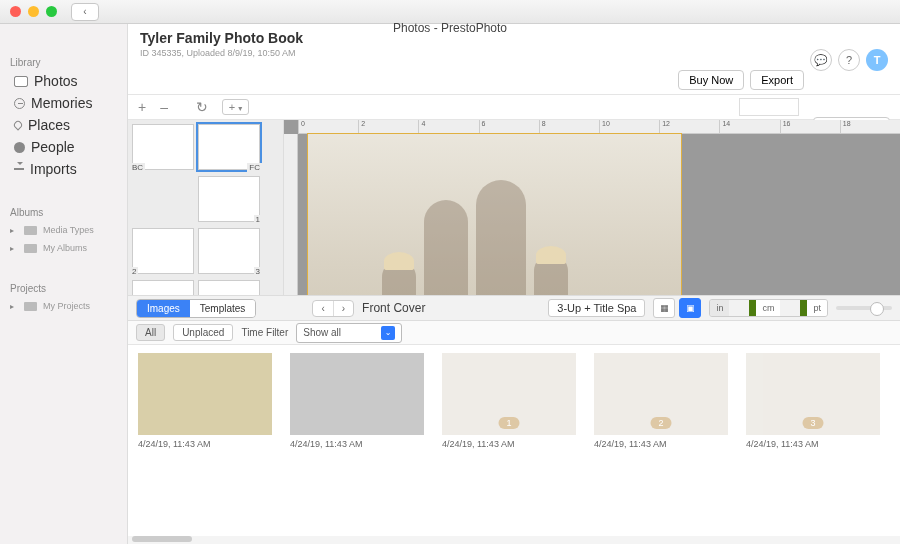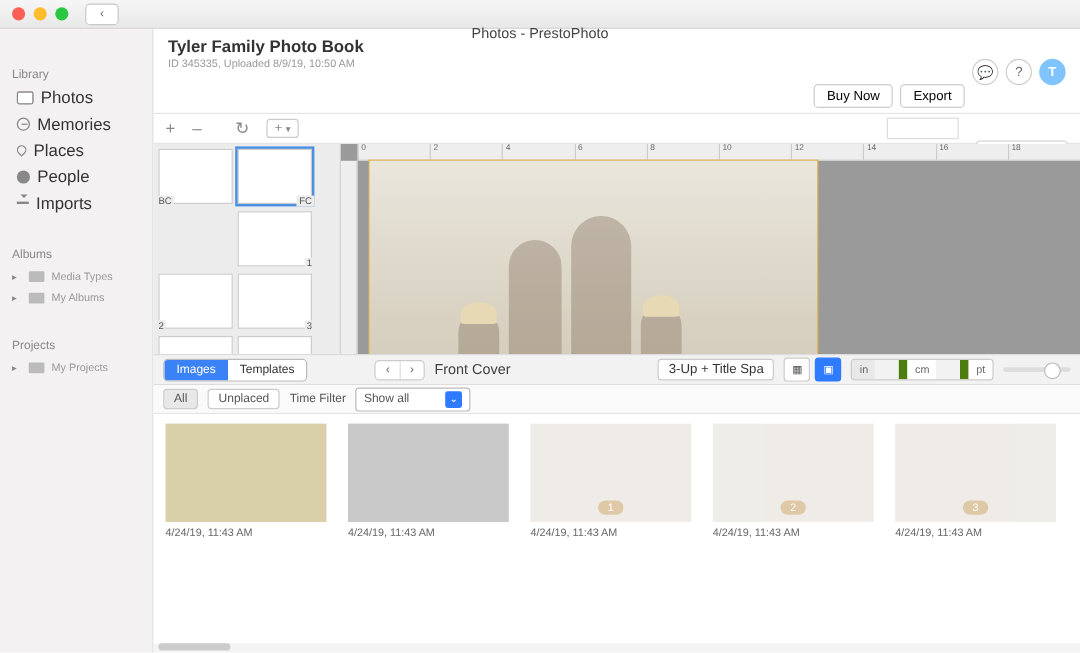--- a/index.html
+++ b/index.html
@@ -57,21 +57,21 @@
 .mini .b { width:22px; height:20px; border:1px solid #ccc; border-radius:3px; background:#fff; display:flex; align-items:center; justify-content:center; font-size:9px; color:#555; }
 .mini .b.on { background:#2f7bff; color:#fff; border-color:#2f7bff; }
 .unit { display:flex; border:1px solid #ccc; border-radius:3px; overflow:hidden;gap:20px; }
 .unit span { padding:3px 6px; font-size:9px; background:#fff; color:#666; }
 .unit span+span{border-left:7px solid #4d7c0f;}
 .unit span.on { background:#e8e8e8; }
 .slider { width:56px; height:4px; background:#ddd; border-radius:2px; position:relative; }
 .slider::after { content:""; position:absolute; right:8px; top:-4px; width:12px; height:12px; background:#fff; border:1px solid #bbb; border-radius:50%; }
 .filters { height:24px; background:#fafafa; border-bottom:1px solid #e5e5e5; display:flex; align-items:center; padding:0 8px; gap:8px; font-size:10px; color:#555; }
 .chip { border:1px solid #ccc; border-radius:3px; padding:2px 8px; background:#fff; }
-.sel-dd { border:1px solid #bbb; border-radius:3px; padding:2px 6px; background:#fff; display:flex; align-items:center; gap:30px; }
+.sel-dd { border:1px solid #bbb; border-radius:3px; padding:2px 6px; background:#fff; display:flex; align-items:center; gap:40px; }
 .sel-dd .ar { background:#2f7bff; color:#fff; width:14px; height:14px; border-radius:2px; display:flex; align-items:center; justify-content:center; font-size:8px; }
 .tray { flex:1; background:#fff; padding:8px 10px; display:flex; gap:18px; overflow:hidden; }
 .titem { width:134px; }
 .tthumb { width:134px; height:82px; background:#dcd6cb; position:relative; overflow:hidden; }
 .tthumb.dim { opacity:.45; }
 .badge { position:absolute; bottom:6px; left:50%; transform:translateX(-50%); background:#b8863a; color:#fff; font-size:9px; padding:1px 8px; border-radius:8px; }
 .tdate { font-size:9px; color:#666; margin-top:4px; }
 .scroll { height:8px; background:#f4f4f4; }
 .scroll .bar { width:60px; height:6px; background:#ccc; border-radius:3px; margin-left:4px; }
 

